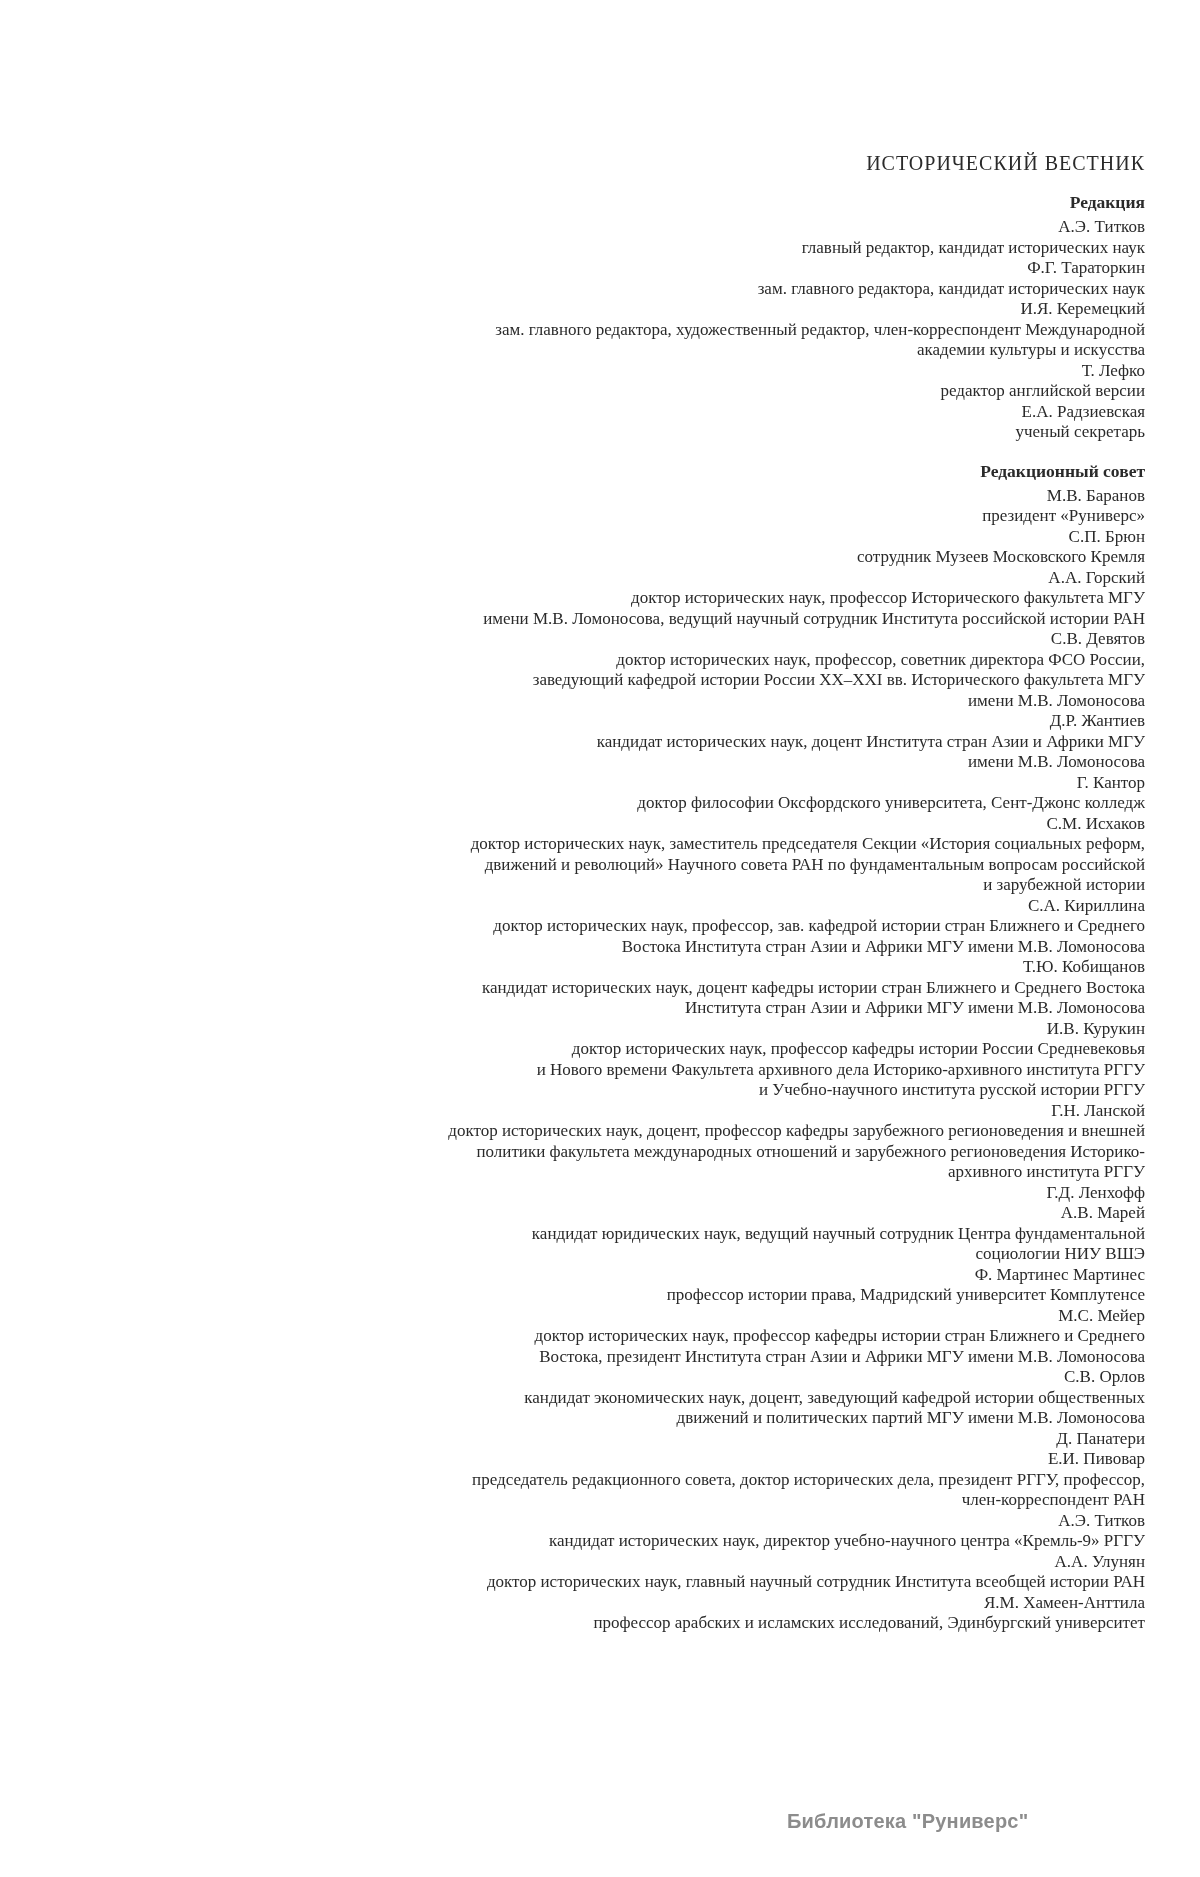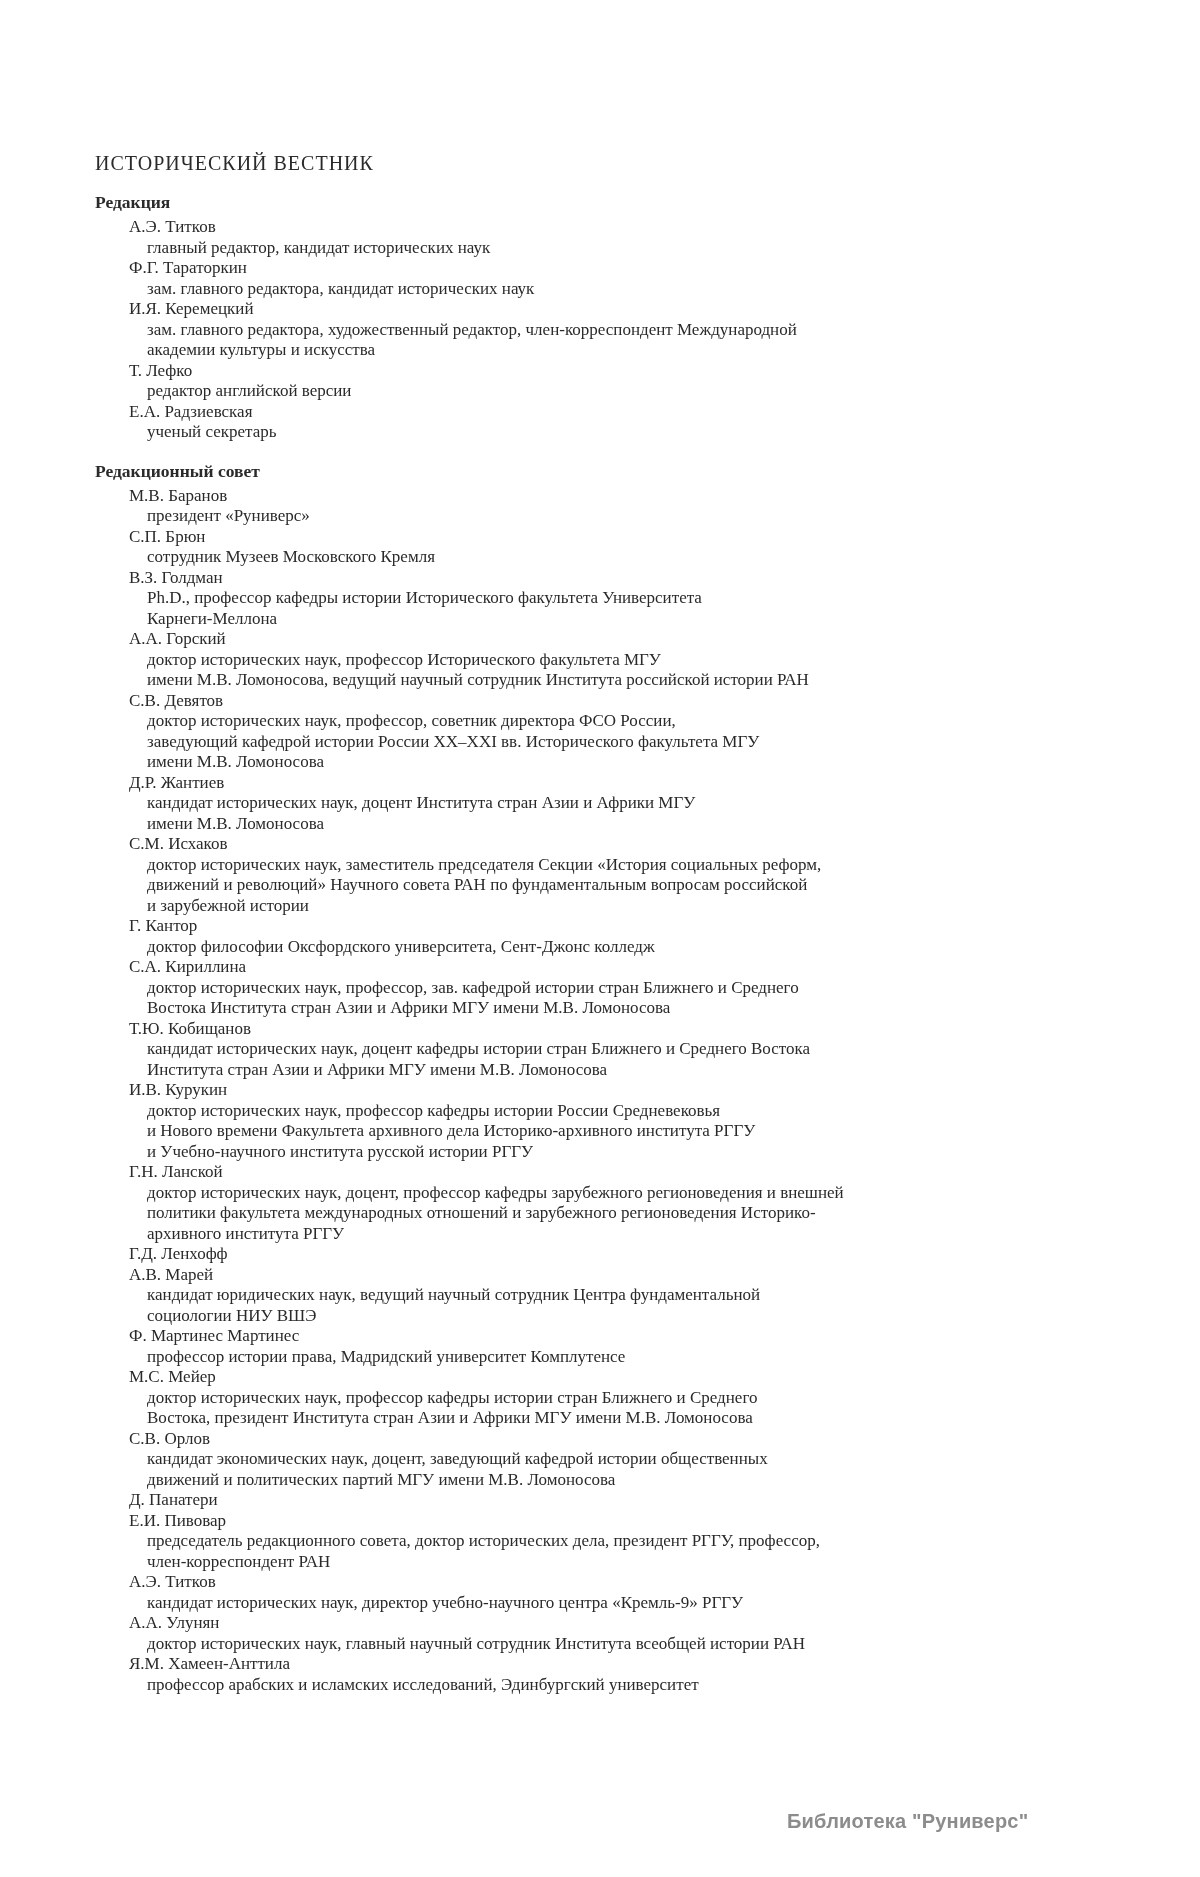--- a/index.html
+++ b/index.html
@@ -4,20 +4,21 @@
 <style>
   html, body { margin: 0; padding: 0; background: #ffffff; }
   .page {
     position: relative;
     width: 1200px;
     height: 1877px;
     background: #ffffff;
     overflow: hidden;
     font-family: "Liberation Serif", serif;
     color: #2a2a2a;
+    text-align: right;
   }
   .content {
     position: absolute;
     top: 150px;
     left: 95px;
     right: 55px;
   }
   .doc-title {
     font-size: 20px;
     font-weight: 400;
@@ -101,25 +102,20 @@
           <div class="member">
             <div class="member-name">М.В. Баранов</div>
             <div class="member-role">президент «Руниверс»</div>
           </div>
 
           <div class="member">
             <div class="member-name">С.П. Брюн</div>
             <div class="member-role">сотрудник Музеев Московского Кремля</div>
           </div>
 
-          <div class="member">
-            <div class="member-name">В.З. Голдман</div>
-            <div class="member-role">Ph.D., профессор кафедры истории Исторического факультета Университета
-Карнеги-Меллона</div>
-          </div>
 
           <div class="member">
             <div class="member-name">А.А. Горский</div>
             <div class="member-role">доктор исторических наук, профессор Исторического факультета МГУ
 имени М.В. Ломоносова, ведущий научный сотрудник Института российской истории РАН</div>
           </div>
 
           <div class="member">
             <div class="member-name">С.В. Девятов</div>
             <div class="member-role">доктор исторических наук, профессор, советник директора ФСО России,
@@ -127,32 +123,32 @@
 имени М.В. Ломоносова</div>
           </div>
 
           <div class="member">
             <div class="member-name">Д.Р. Жантиев</div>
             <div class="member-role">кандидат исторических наук, доцент Института стран Азии и Африки МГУ
 имени М.В. Ломоносова</div>
           </div>
 
           <div class="member">
+            <div class="member-name">Г. Кантор</div>
+            <div class="member-role">доктор философии Оксфордского университета, Сент-Джонс колледж</div>
+          </div>
+
+          <div class="member">
             <div class="member-name">С.М. Исхаков</div>
             <div class="member-role">доктор исторических наук, заместитель председателя Секции «История социальных реформ,
 движений и революций» Научного совета РАН по фундаментальным вопросам российской
 и зарубежной истории</div>
           </div>
 
           <div class="member">
-            <div class="member-name">Г. Кантор</div>
-            <div class="member-role">доктор философии Оксфордского университета, Сент-Джонс колледж</div>
-          </div>
-
-          <div class="member">
             <div class="member-name">С.А. Кириллина</div>
             <div class="member-role">доктор исторических наук, профессор, зав. кафедрой истории стран Ближнего и Среднего
 Востока Института стран Азии и Африки МГУ имени М.В. Ломоносова</div>
           </div>
 
           <div class="member">
             <div class="member-name">Т.Ю. Кобищанов</div>
             <div class="member-role">кандидат исторических наук, доцент кафедры истории стран Ближнего и Среднего Востока
 Института стран Азии и Африки МГУ имени М.В. Ломоносова</div>
           </div>

